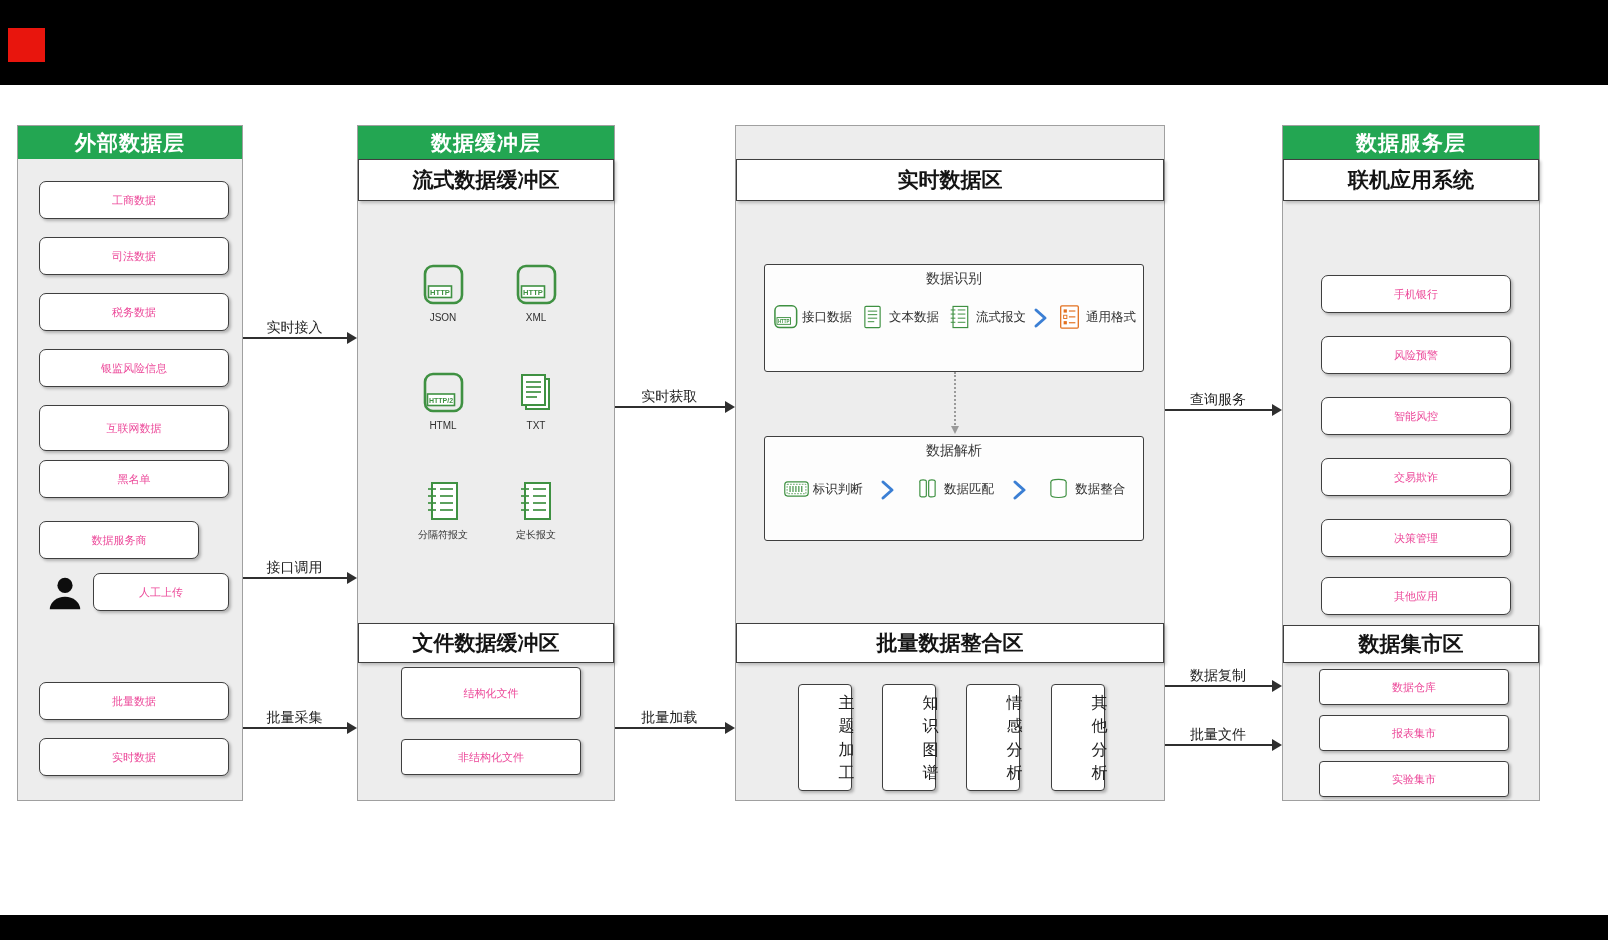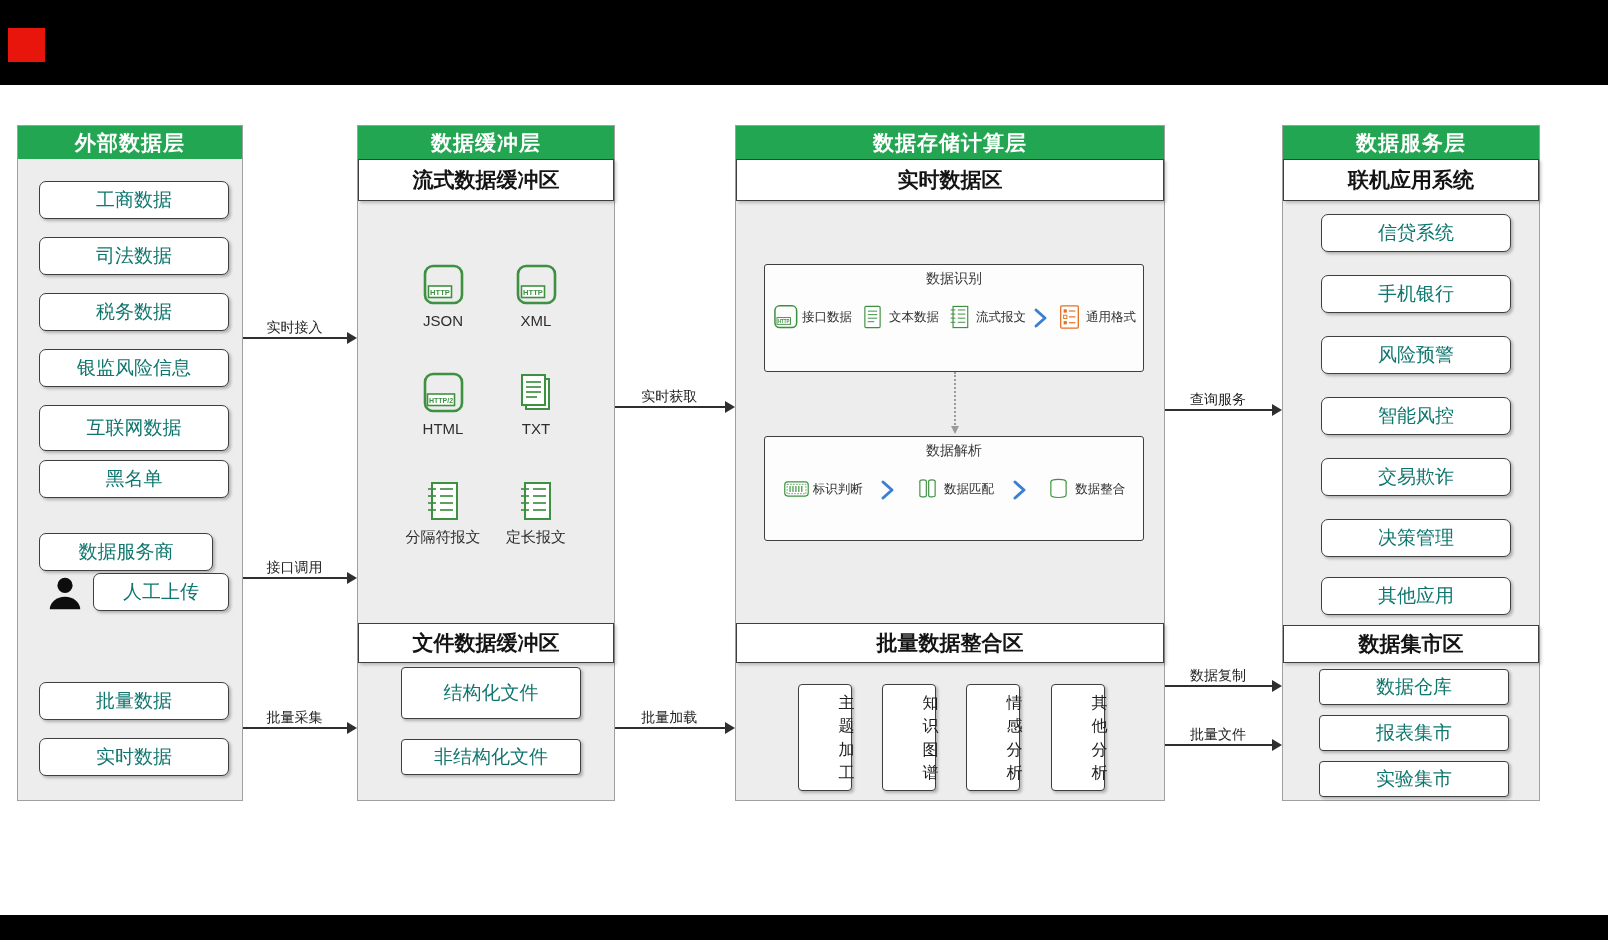--- a/index.html
+++ b/index.html
@@ -11,27 +11,27 @@
 
   .panel { position:absolute; background:#ededed; border:1px solid #a0a0a0; }
   .layer-header { position:absolute; left:0; top:0; right:0; height:33px; background:#23a652;
     color:#fff; font-weight:bold; font-size:21px; display:flex; align-items:center; justify-content:center;
     letter-spacing:1px; }
   .subtitle-bar { position:absolute; left:0; right:0; background:#fff; border:1.6px solid #3f3f3f;
     display:flex; align-items:center; justify-content:center; font-size:21px; font-weight:bold; color:#141414;
     box-shadow:2px 2px 3px rgba(0,0,0,0.22); }
   .wbox { position:absolute; background:#fff; border:1.6px solid #3f3f3f; border-radius:7px;
     box-shadow:2px 2px 3px rgba(0,0,0,0.25); display:flex; align-items:center; justify-content:center;
-    font-size:19px; color:#0f766e; }
+    font-size:11px; color:#ec4899; }
   .r4 { border-radius:4px; }
 
   .person-icon { position:absolute; }
 
   .stream-cell { position:absolute; width:90px; display:flex; flex-direction:column; align-items:center; gap:4px; }
-  .icon-label { font-size:15px; color:#2e2e2e; white-space:nowrap; }
+  .icon-label { font-size:10px; color:#2e2e2e; white-space:nowrap; }
   .icon46 { width:46px; height:46px; }
   .icon44 { width:44px; height:44px; }
 
   .inner-box { position:absolute; background:#fdfdfd; border:1.5px solid #3f3f3f; border-radius:3px; }
   .inner-title { text-align:center; font-size:14px; color:#3a3a3a; margin-top:5px;font-family:Liberation Serif, serif; }
   .hrow { display:flex; justify-content:space-evenly; align-items:flex-start; margin-top:7px; }
   .icon-cell { display:flex; flex-direction:row; align-items:center; gap:3px; width:80px; }
   .icon-cell .icon-label { font-size:12.5px; }
   .chev { width:16px; height:22px; margin-top:12px; }
 
@@ -146,21 +146,21 @@
   <div class="canvas"></div>
 
   <div class="panel" style="left:17px;top:125px;width:226px;height:676px">
     <div class="layer-header">外部数据层</div>
     <div class="wbox" style="left:21px;top:55px;width:190px;height:38px">工商数据</div>
     <div class="wbox" style="left:21px;top:111px;width:190px;height:38px">司法数据</div>
     <div class="wbox" style="left:21px;top:167px;width:190px;height:38px">税务数据</div>
     <div class="wbox" style="left:21px;top:223px;width:190px;height:38px">银监风险信息</div>
     <div class="wbox" style="left:21px;top:279px;width:190px;height:46px">互联网数据</div>
     <div class="wbox" style="left:21px;top:334px;width:190px;height:38px">黑名单</div>
-    <div class="wbox" style="left:21px;top:407px;width:174px;height:38px">数据服务商</div>
+    <div class="wbox" style="left:21px;top:395px;width:160px;height:38px">数据服务商</div>
     <svg class="person-icon" style="left:28px;top:448px" width="38" height="38">
         <use href="#ic-person"></use>
       </svg>
     <div class="wbox" style="left:75px;top:447px;width:136px;height:38px">人工上传</div>
     <div class="wbox" style="left:21px;top:556px;width:190px;height:38px">批量数据</div>
     <div class="wbox" style="left:21px;top:612px;width:190px;height:38px">实时数据</div>
   </div>
 
   <div class="panel" style="left:357px;top:125px;width:258px;height:676px">
     <div class="layer-header">数据缓冲层</div>
@@ -202,21 +202,20 @@
         </svg>
       <span class="icon-label">定长报文</span>
     </div>
 
     <div class="subtitle-bar" style="top:497px;height:40px">文件数据缓冲区</div>
     <div class="wbox r4" style="left:43px;top:541px;width:180px;height:52px">结构化文件</div>
     <div class="wbox r4" style="left:43px;top:613px;width:180px;height:36px">非结构化文件</div>
   </div>
 
   <div class="panel" style="left:735px;top:125px;width:430px;height:676px">
-    <div class="layer-header">数据存储计算层</div>
     <div class="subtitle-bar" style="top:33px;height:42px">实时数据区</div>
 
     <div class="inner-box" style="left:28px;top:138px;width:380px;height:108px">
       <div class="inner-title">数据识别</div>
       <div class="hrow">
         <div class="icon-cell">
           <svg class="icon44">
               <use href="#ic-http"></use>
             </svg>
           <span class="icon-label">接口数据</span>
@@ -288,21 +287,20 @@
         <span>情感分析</span>
       </div>
     <div class="vbox" style="left:315px;top:558px">
         <span>其他分析</span>
       </div>
   </div>
 
   <div class="panel" style="left:1282px;top:125px;width:258px;height:676px">
     <div class="layer-header">数据服务层</div>
     <div class="subtitle-bar" style="top:33px;height:42px">联机应用系统</div>
-    <div class="wbox" style="left:38px;top:88px;width:190px;height:38px">信贷系统</div>
     <div class="wbox" style="left:38px;top:149px;width:190px;height:38px">手机银行</div>
     <div class="wbox" style="left:38px;top:210px;width:190px;height:38px">风险预警</div>
     <div class="wbox" style="left:38px;top:271px;width:190px;height:38px">智能风控</div>
     <div class="wbox" style="left:38px;top:332px;width:190px;height:38px">交易欺诈</div>
     <div class="wbox" style="left:38px;top:393px;width:190px;height:38px">决策管理</div>
     <div class="wbox" style="left:38px;top:451px;width:190px;height:38px">其他应用</div>
     <div class="subtitle-bar" style="top:499px;height:38px">数据集市区</div>
     <div class="wbox r4" style="left:36px;top:543px;width:190px;height:36px">数据仓库</div>
     <div class="wbox r4" style="left:36px;top:589px;width:190px;height:36px">报表集市</div>
     <div class="wbox r4" style="left:36px;top:635px;width:190px;height:36px">实验集市</div>

